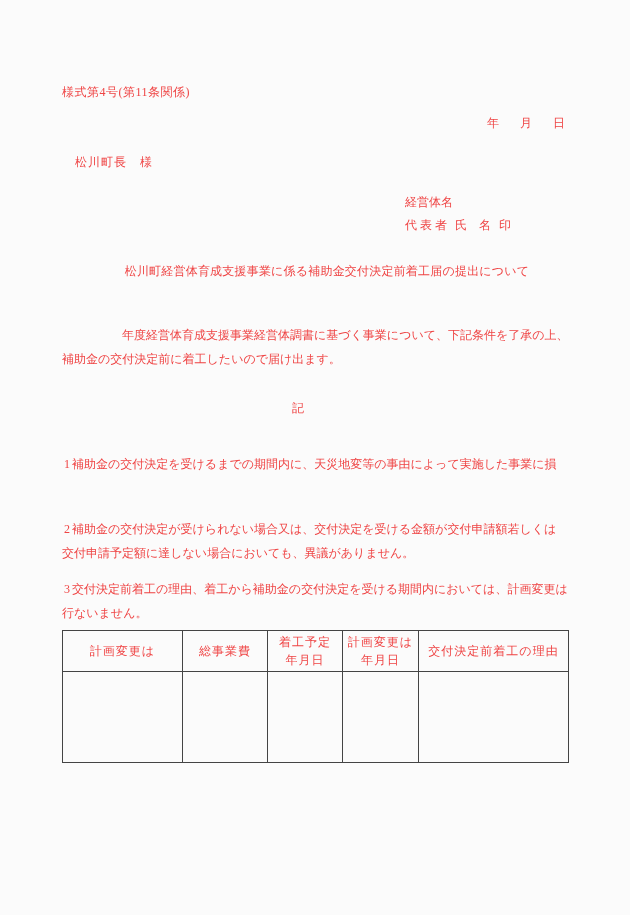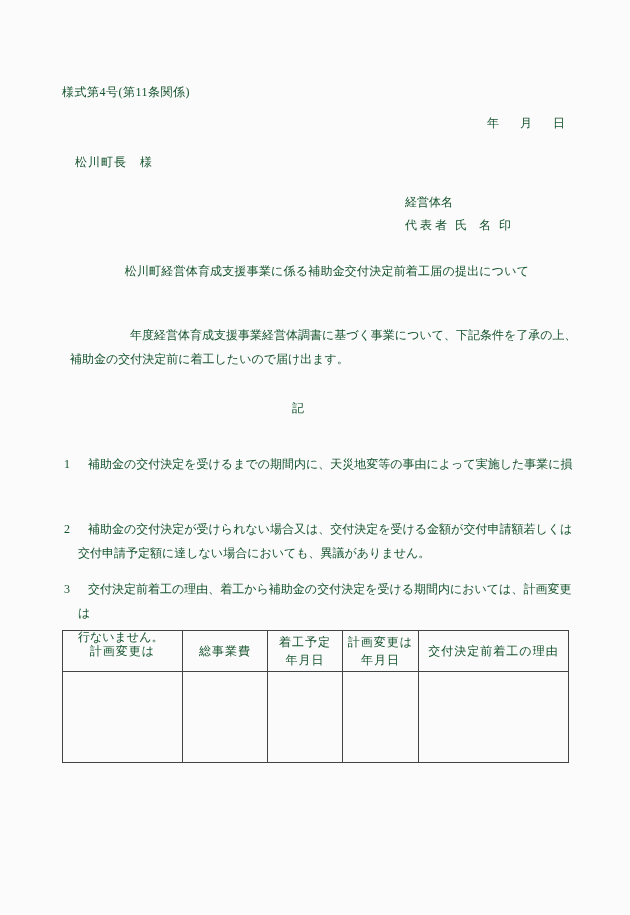--- a/index.html
+++ b/index.html
@@ -2,47 +2,47 @@
 <html lang="ja"><head>
 <meta charset="utf-8">
 <style>
   html,body{margin:0;padding:0;background:#e8e8e8;}
   .page{
     position:relative;
     width:630px;
     height:915px;
     margin:0 auto;
     background:#fbfbfb;
-    color:#14532d;
+    color:#ef4444;
     font-family:"Liberation Serif","DejaVu Serif",serif;
     font-size:12px;
     line-height:1;
     overflow:hidden;
   }
   .abs{position:absolute;}
 
   .form-number{left:62px;top:86px;letter-spacing:0.5px;}
 
   .date-line{left:487px;top:117px;display:flex;gap:21px;}
 
   .addressee{left:75px;top:156px;letter-spacing:1px;}
 
   .sender{left:405px;top:191px;line-height:23px;}
   .sender-row2{display:flex;gap:8px;}
 
   .doc-title{left:0;top:265px;width:630px;text-align:center;letter-spacing:0.2px;margin-left:12px;}
 
-  .body-par{left:62px;top:323px;width:512px;line-height:24px;margin-left:8px;}
+  .body-par{left:62px;top:323px;width:512px;line-height:24px;}
   .body-par .l1{text-indent:60px;}
 
   .record-marker{left:0;top:402px;width:596px;text-align:center;}
 
   .cond{left:62px;width:512px;line-height:24px;}
   .cond-num{position:absolute;left:2px;top:0;line-height:24px;}
-  .cond-text{margin-left:16px;}
+  .cond-text{}
   .cond-text .l1{text-indent:10px;}
   .cond-1{top:452px;}
   .cond-2{top:517px;}
   .cond-3{top:577px;}
 
   table.sched{
     position:absolute;
     left:62px;top:630px;
     border-collapse:collapse;
     table-layout:fixed;

